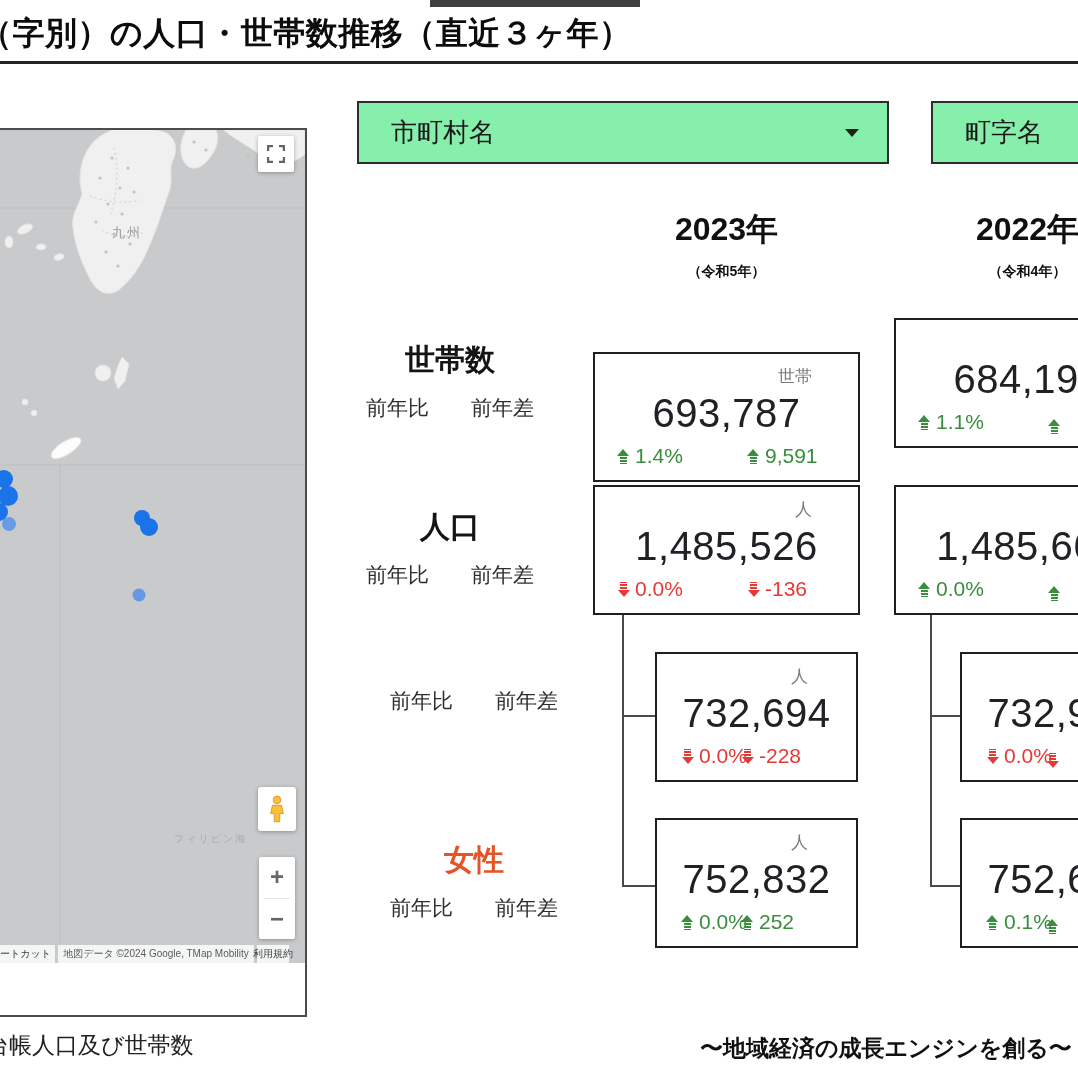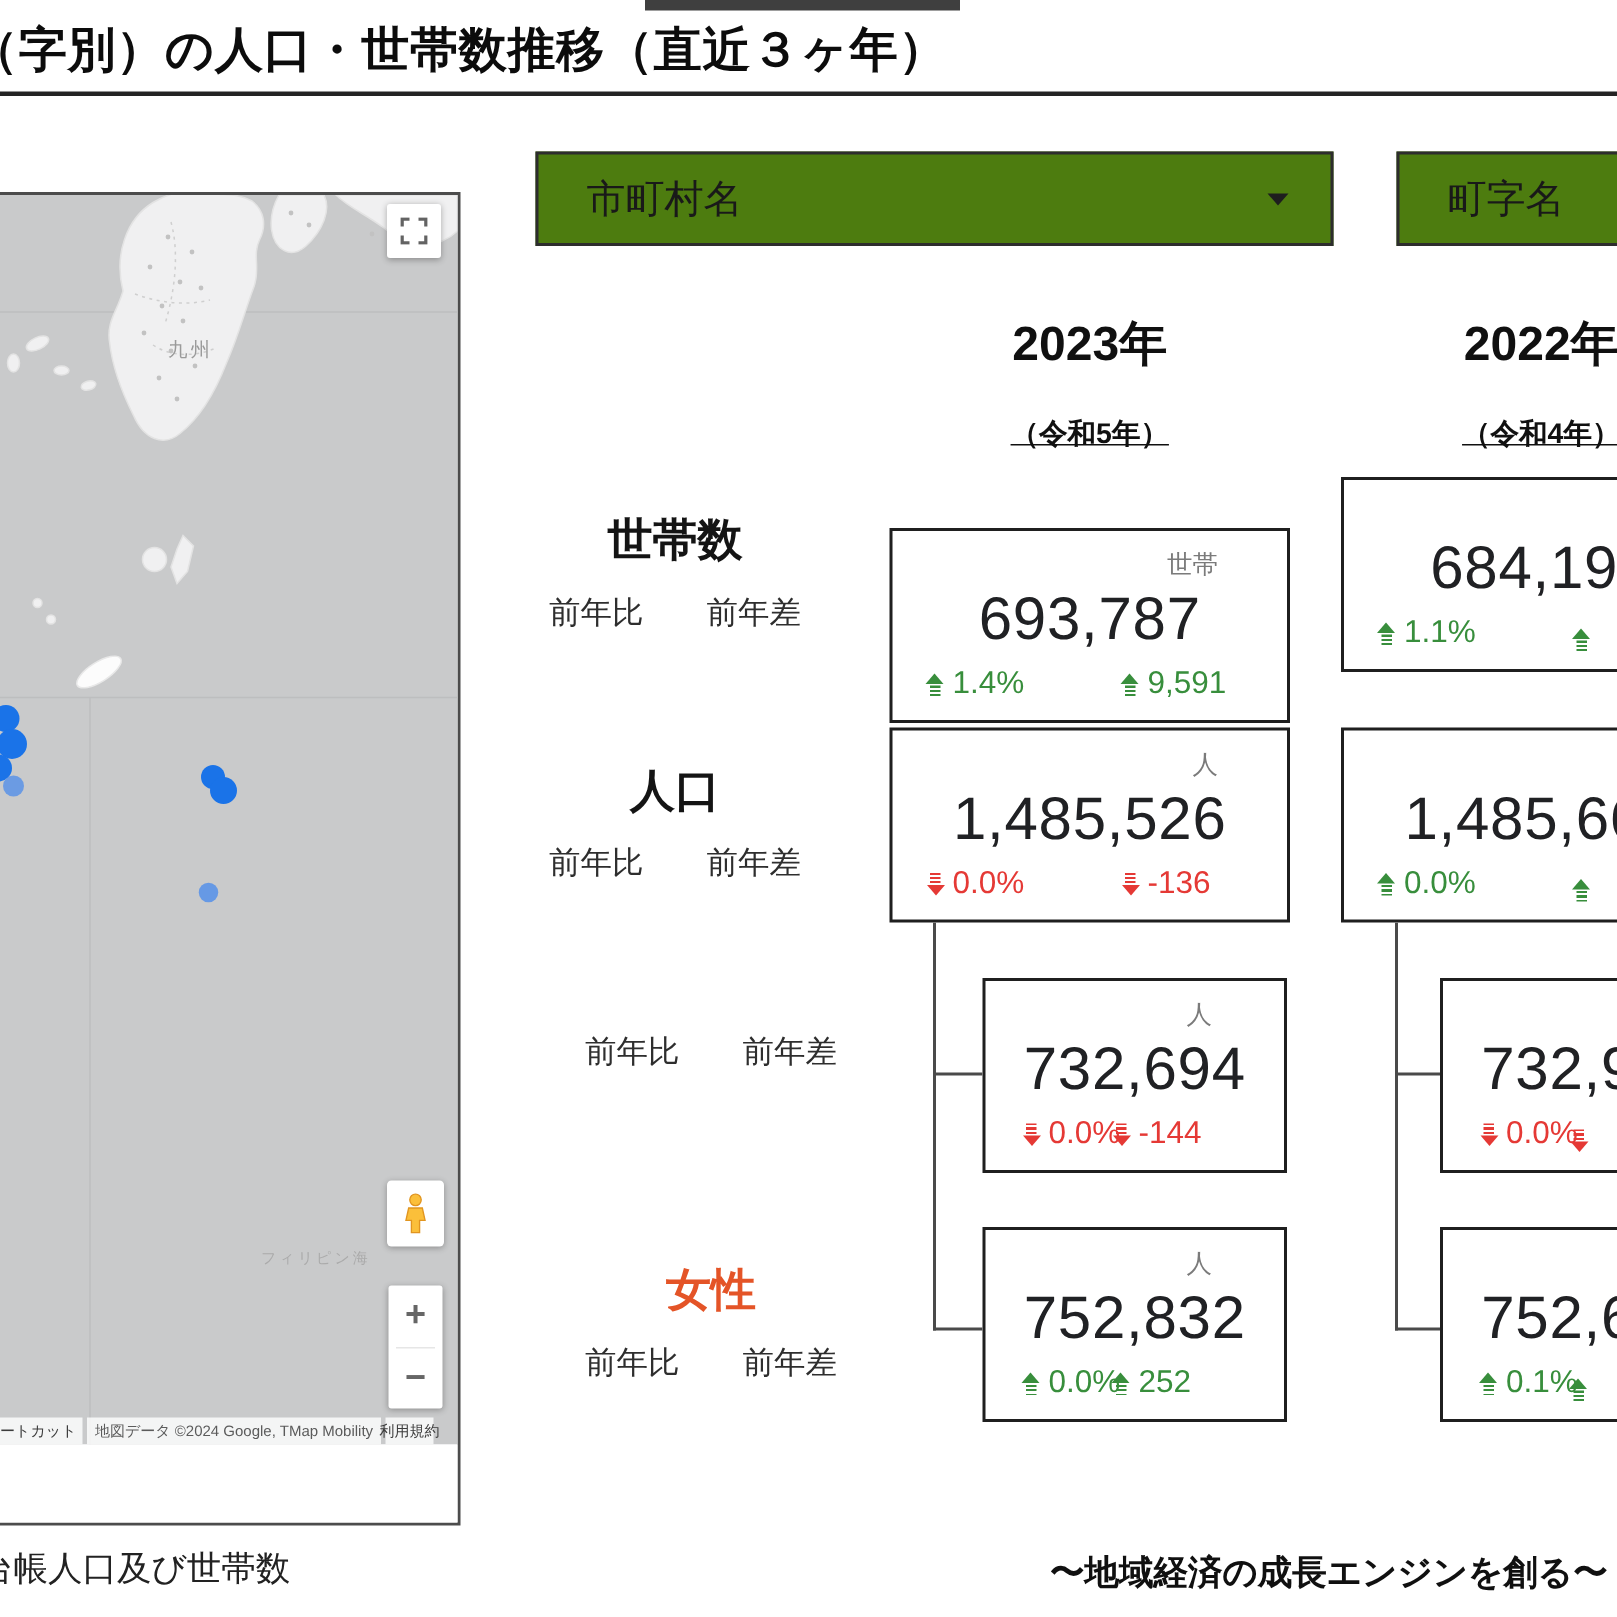--- a/index.html
+++ b/index.html
@@ -6,32 +6,32 @@
   #stage{position:relative;width:1078px;height:1078px;overflow:hidden;background:#fff;
          font-family:"Liberation Sans","DejaVu Sans",sans-serif;color:#111;}
 
   
   .top-fragment{position:absolute;left:430px;top:0;width:210px;height:7px;background:#3f3f3f;}
   .page-title{position:absolute;left:-20px;top:12px;margin:0;font-size:32px;font-weight:bold;
               letter-spacing:.5px;color:#0c0c0c;white-space:nowrap;}
   .title-rule{position:absolute;left:0;top:61px;width:1078px;height:3px;background:#242424;}
 
   
-  .dropdown{position:absolute;height:63px;background:#4d7c0f;border:2px solid #2d2d2d;
+  .dropdown{position:absolute;height:63px;background:#86efac;border:2px solid #2d2d2d;
             box-sizing:border-box;display:flex;align-items:center;padding:0 28px 0 32px;
             font-size:26px;color:#191919;cursor:pointer;}
   .dropdown .caret{margin-left:auto;width:0;height:0;border-left:7px solid transparent;
             border-right:7px solid transparent;border-top:8px solid #1e1e1e;}
   .dd1{left:357px;top:101px;width:532px;}
   .dd2{left:931px;top:101px;width:250px;}
 
   
   .colhead{position:absolute;width:267px;text-align:center;color:#101010;}
   .colhead .year{font-size:32px;font-weight:bold;}
-  .colhead .era{margin-top:24px;font-size:19px;font-weight:bold;text-decoration:underline;}
+  .colhead .era{margin-top:11px;font-size:14px;font-weight:bold;}
   .ch2023{left:593px;top:208px;} .ch2022{left:894px;top:208px;}
 
   
   .rowlab{position:absolute;width:280px;text-align:center;}
   .rowlab .main{font-size:30px;font-weight:bold;color:#141414;}
   .rowlab.male .main{color:#1a6ac0;}
   .rowlab.female .main{color:#e45427;}
   .rowlab .subs{margin-top:13px;display:flex;justify-content:center;gap:42px;
                 font-size:21px;color:#2e2e2e;}
   .rl0{left:310px;top:340px;} .rl1{left:310px;top:507px;}
@@ -289,21 +289,21 @@
 
   <div class="card small r2c0">
     <span class="unit">人</span>
     <div class="value">732,694</div>
     <span class="stat ratio" data-dir="down">
         <i class="arrow"></i>
         <span>0.0%</span>
       </span>
     <span class="stat diff" data-dir="down">
         <i class="arrow"></i>
-        <span>-144</span>
+        <span>-228</span>
       </span>
   </div>
   <div class="card small r2c1">
 
     <div class="value">732,981</div>
     <span class="stat ratio" data-dir="down">
         <i class="arrow"></i>
         <span>0.0%</span>
       </span>
     <span class="stat diff" data-dir="down">

